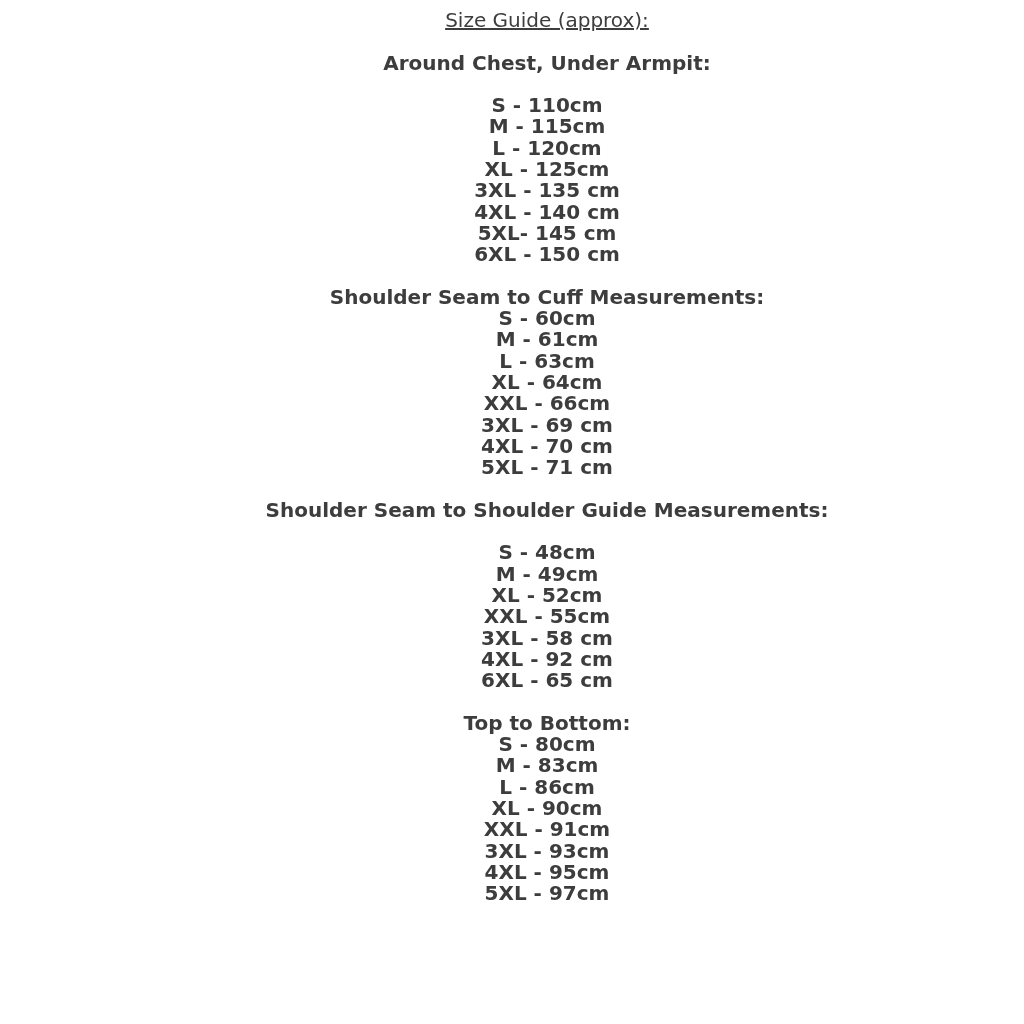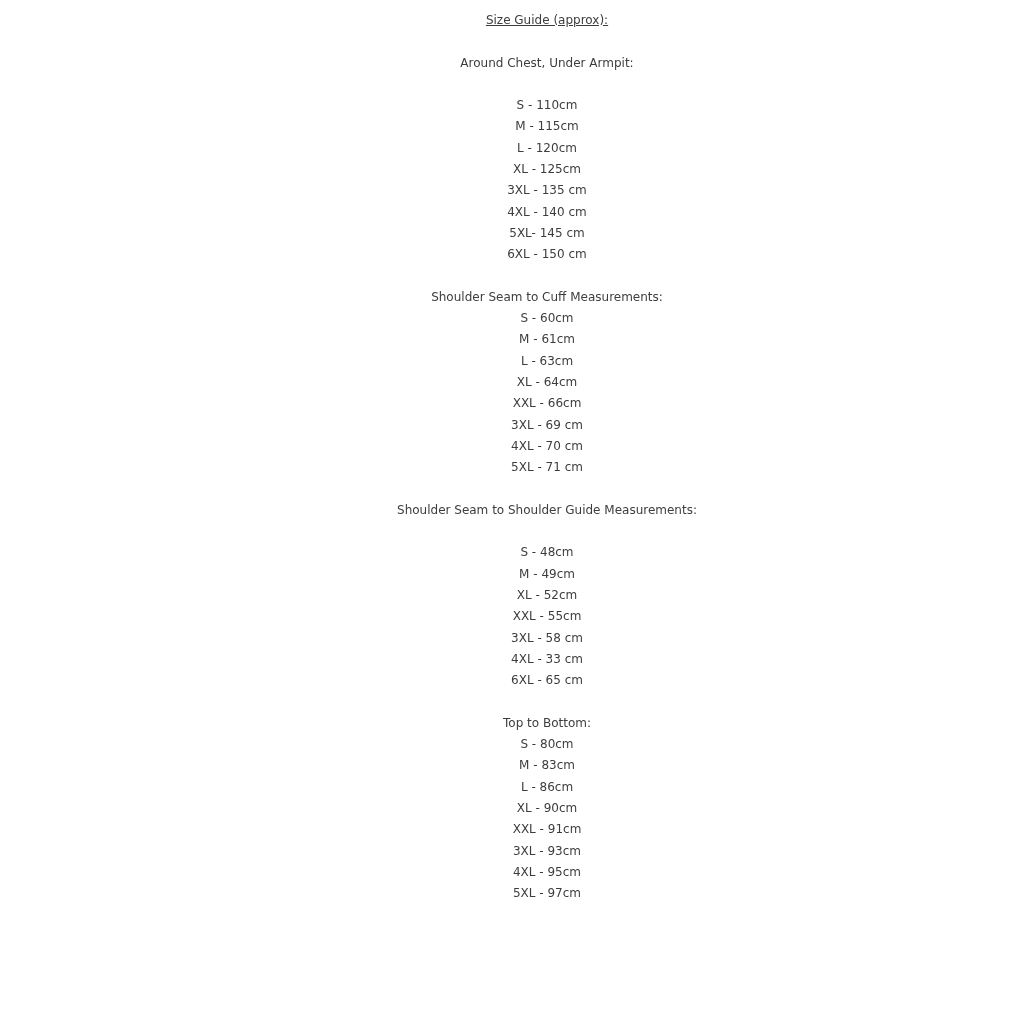--- a/index.html
+++ b/index.html
@@ -9,31 +9,31 @@
   }
   .page {
     width: 1024px;
     height: 1024px;
     background: #ffffff;
     overflow: hidden;
     box-sizing: border-box;
     padding-top: 10px;
     padding-left: 70px; 
     font-family: "DejaVu Sans", "Liberation Sans", sans-serif;
-    font-size: 12px;
+    font-size: 20px;
     line-height: 21.3px;
     color: #3d3d3d;
     text-align: center;
     -webkit-font-smoothing: antialiased;
   }
   .title {
     text-decoration: underline;
     margin-bottom: 21.3px; 
   }
-  .size-section { margin-bottom: 21.3px; } 
+  .size-section { margin-bottom: 21.3px; font-weight: bold; } 
   .size-section:last-child { margin-bottom: 0; margin-top: 9px; }
   .heading.gap { margin-bottom: 21.3px; } 
   .size-row { white-space: pre; }
 </style>
 </head>
 <body>
 
 <div class="page" style="color: rgb(61, 61, 61); background: rgb(255, 255, 255);">
   <div class="title">Size Guide (approx):</div>
   <div id="sections-container">
@@ -66,21 +66,21 @@
   </section>
 
   <section class="size-section">
     <div class="heading gap">Shoulder Seam to Shoulder Guide Measurements:</div>
     <div class="items">
           <div class="size-row">S - 48cm</div>
           <div class="size-row">M - 49cm</div>
           <div class="size-row">XL - 52cm</div>
           <div class="size-row">XXL - 55cm</div>
           <div class="size-row">3XL - 58 cm</div>
-          <div class="size-row">4XL - 33 cm</div>
+          <div class="size-row">4XL - 92 cm</div>
           <div class="size-row">6XL - 65 cm</div>
         </div>
   </section>
 
   <section class="size-section">
     <div class="heading">Top to Bottom:</div>
     <div class="items">
           <div class="size-row">S - 80cm</div>
           <div class="size-row">M - 83cm</div>
           <div class="size-row">L - 86cm</div>

